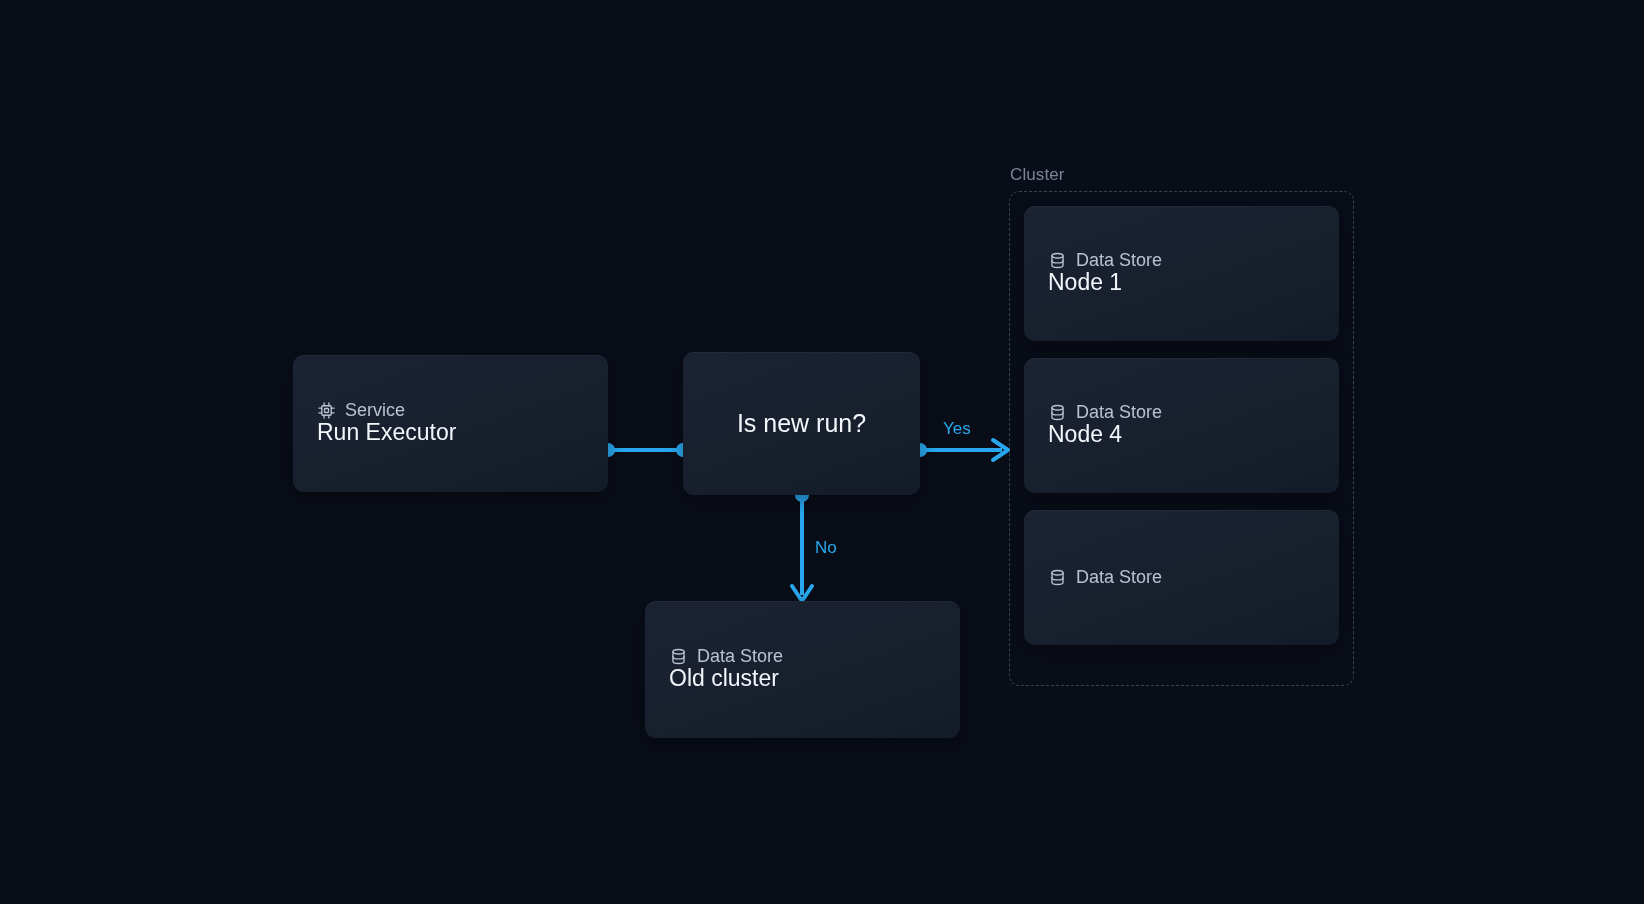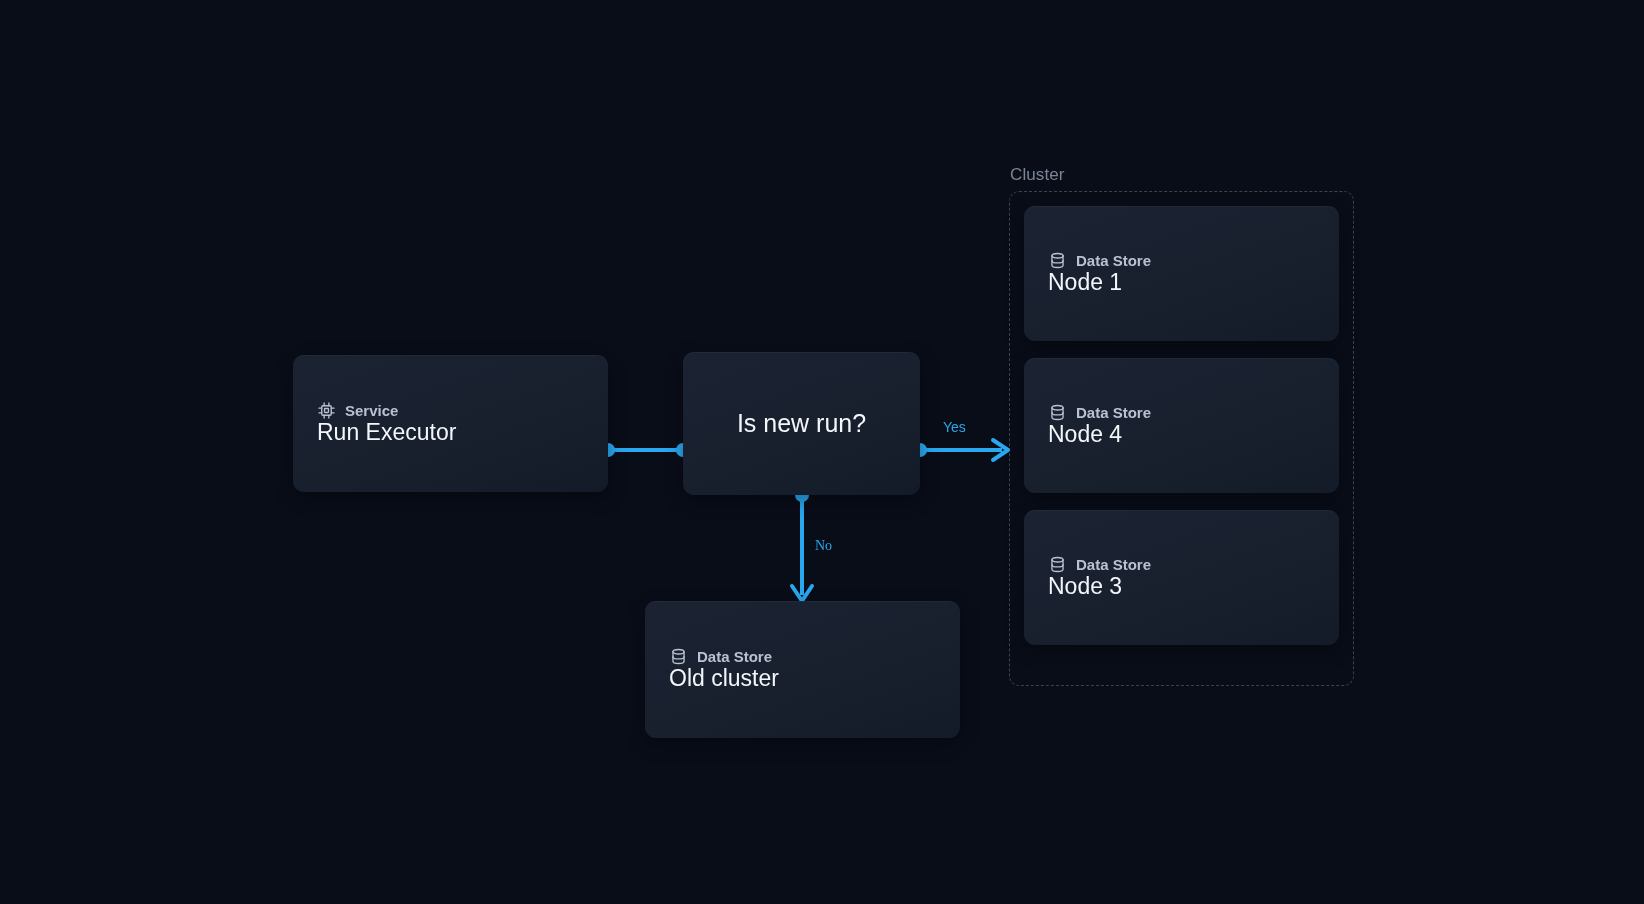--- a/index.html
+++ b/index.html
@@ -49,27 +49,25 @@
     box-shadow: 0 1px 0 rgba(255,255,255,0.035) inset,
                 0 6px 18px rgba(0,0,0,0.35);
     padding: 22px 24px;
     display: flex;
     flex-direction: column;
     justify-content: center;
   }
 
   .node-kind {
     display: flex;
-    align-items: center;
     gap: 9px;
-    font-size: 15px;
+    font-size: 18px;
     color: #b9c2d0;
     line-height: 1;
     white-space: nowrap;
-    font-weight: bold;
   }
   .node-kind .ico { display: block; flex: 0 0 auto; }
   .node-title {
     margin-top: 0;
     font-size: 23px;
     color: #f3f6fa;
     line-height: 1.12;
     white-space: nowrap;
   }
 
@@ -91,27 +89,27 @@
   
   #edges {
     position: absolute;
     left: 0; top: 0;
     width: 1644px; height: 904px;
     pointer-events: none;
   }
 
   .edge-label {
     position: absolute;
-    font-size: 14px;
+    font-size: 17px;
     color: #29a8ef;
     white-space: nowrap;
     line-height: 1;
   }
   #label-yes { left: 943px; top: 420px; }
-  #label-no  { left: 815px; top: 539px; font-family: Liberation Serif, serif; }
+  #label-no  { left: 815px; top: 539px; }
 </style>
 </head>
 <body>
 
 <div id="canvas">
 
   <div class="cluster-label">Cluster</div>
   <div class="cluster-group"></div>
 
   <svg id="edges" viewBox="0 0 1644 904">
@@ -199,16 +197,15 @@
 
   <div class="node" id="node-3">
     <div class="node-kind">
       <svg class="ico" width="19" height="19" viewBox="0 0 24 24" fill="none" stroke="#b9c2d0" stroke-width="1.7" stroke-linecap="round" stroke-linejoin="round">
         <ellipse cx="12" cy="6" rx="7" ry="2.8"></ellipse>
         <path d="M5 6v12c0 1.55 3.13 2.8 7 2.8s7-1.25 7-2.8V6"></path>
         <path d="M5 12.2c0 1.55 3.13 2.8 7 2.8s7-1.25 7-2.8"></path>
       </svg>
       <span>Data Store</span>
     </div>
-    <div class="node-title">Node 3</div>
   </div>
 
 </div>
 
 </body></html>

